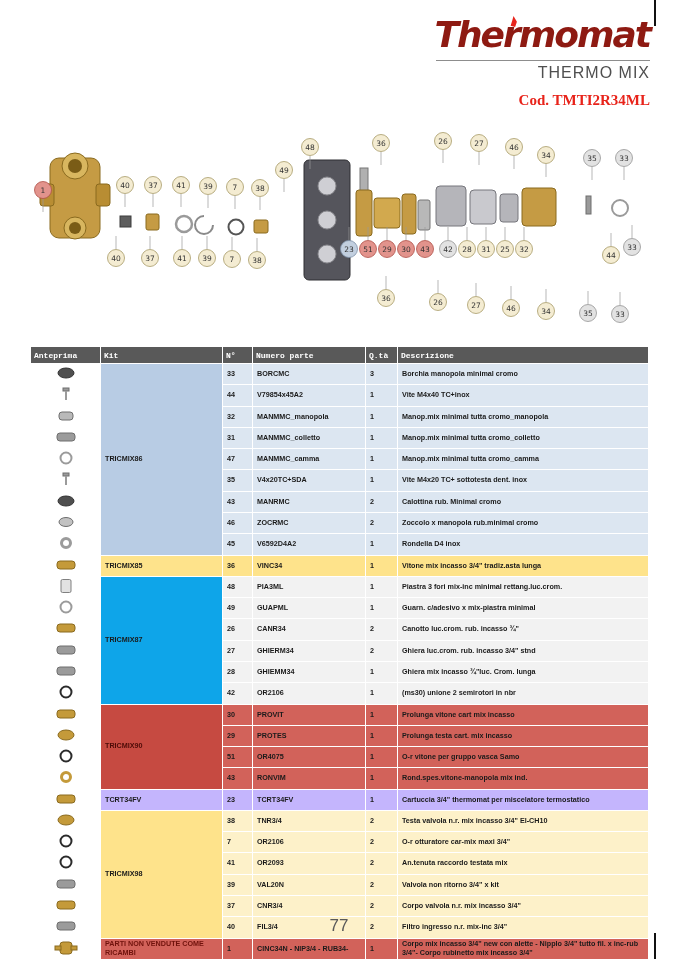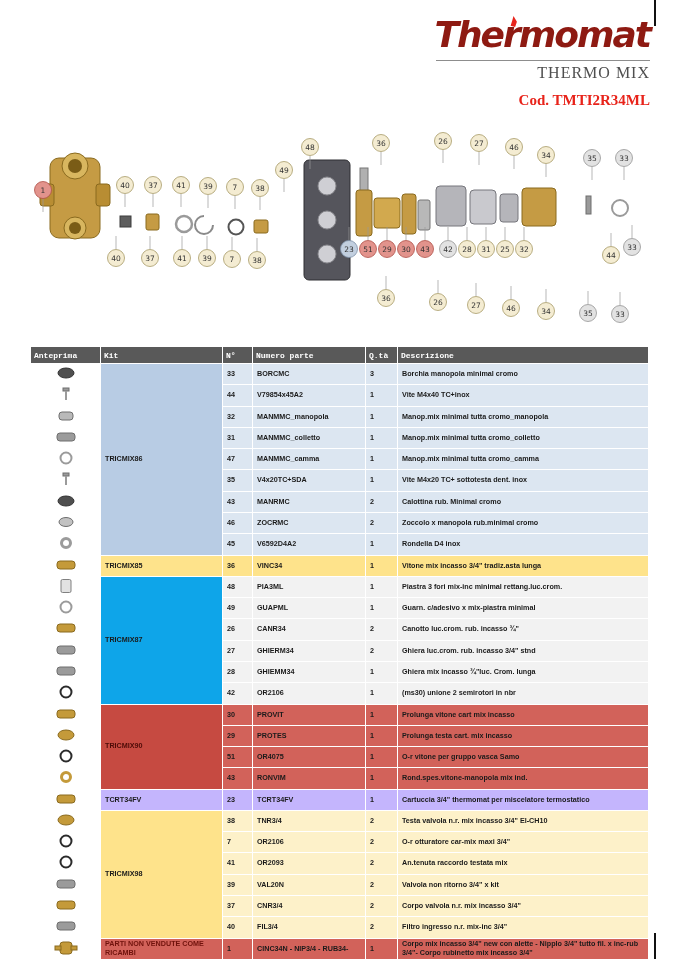--- a/index.html
+++ b/index.html
@@ -8,21 +8,21 @@
 
   .crop{position:absolute;width:2px;background:#111;right:22px;}
   .crop-tr{top:0;height:26px;}
   .crop-br{bottom:0;height:26px;}
 
   .brand{position:absolute;top:14px;right:28px;font-family:"DejaVu Sans",sans-serif;
          font-style:italic;font-weight:bold;font-size:36px;letter-spacing:-2px;color:#8e1a12;}
   .flame{position:absolute;top:16px;right:160px;width:9px;height:11px;background:#e8251d;
          clip-path:polygon(50% 0,88% 52%,68% 100%,18% 88%,36% 42%);}
   .brand-rule{position:absolute;top:60px;right:28px;width:214px;height:1px;background:#8d8d8d;}
-  .subbrand{position:absolute;top:64px;right:28px;font-size:16px;color:#4f4f4f;letter-spacing:1px;font-family:Liberation Serif, serif;}
+  .subbrand{position:absolute;top:64px;right:28px;font-size:16px;color:#4f4f4f;letter-spacing:1px;}
   .code{position:absolute;top:92px;right:28px;font-size:15px;font-weight:bold;color:#e8231a;font-family:Liberation Serif, serif;}
 
   .diagram{position:absolute;top:128px;left:8px;width:662px;height:212px;}
   .diagram text{font-family:"DejaVu Sans",sans-serif;}
 
   table.parts{position:absolute;top:346px;left:30px;width:618px;border-collapse:collapse;
               border:1px solid #b0b0b0;table-layout:fixed;}
   table.parts th{background:#595959;color:#fff;font-size:8px;font-weight:bold;text-align:left;
                  padding:2px 3px;border:1px solid #fff;height:12px;font-family:Liberation Mono, monospace;}
   table.parts td{border:1px solid #fff;font-size:7.2px;font-weight:bold;color:#1a1a1a;
@@ -587,13 +587,14 @@
             </svg></td>
           <td class="c-kit" rowspan="1">PARTI NON VENDUTE COME RICAMBI</td>
           <td class="c-data c-num">1</td>
           <td class="c-data c-part">CINC34N - NIP3/4 - RUB34-</td>
           <td class="c-data c-qty">1</td>
           <td class="c-data c-desc">Corpo mix incasso 3/4" new con alette - Nipplo 3/4" tutto fil. x inc-rub 3/4"- Corpo rubinetto mix incasso 3/4"</td>
         </tr>
       </tbody>
   </table>
 
+  <div class="footer">77</div>
 </div>
 
 </body></html>

